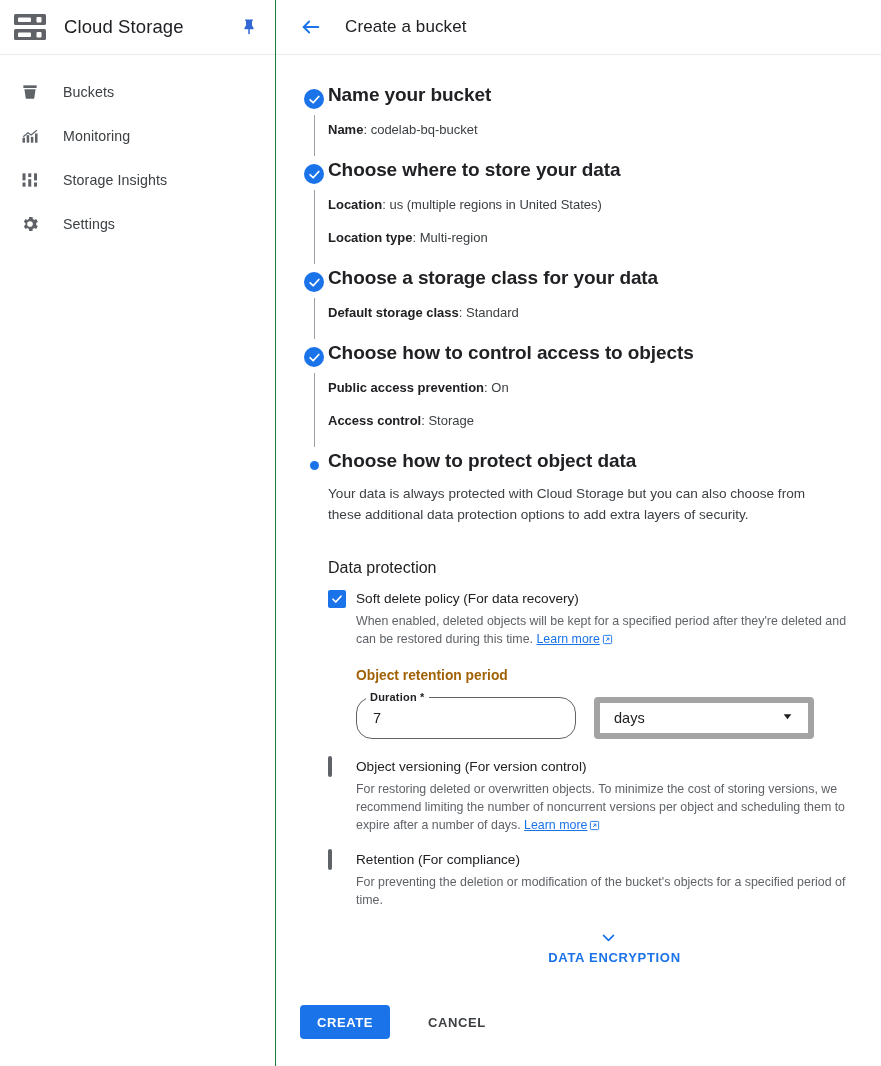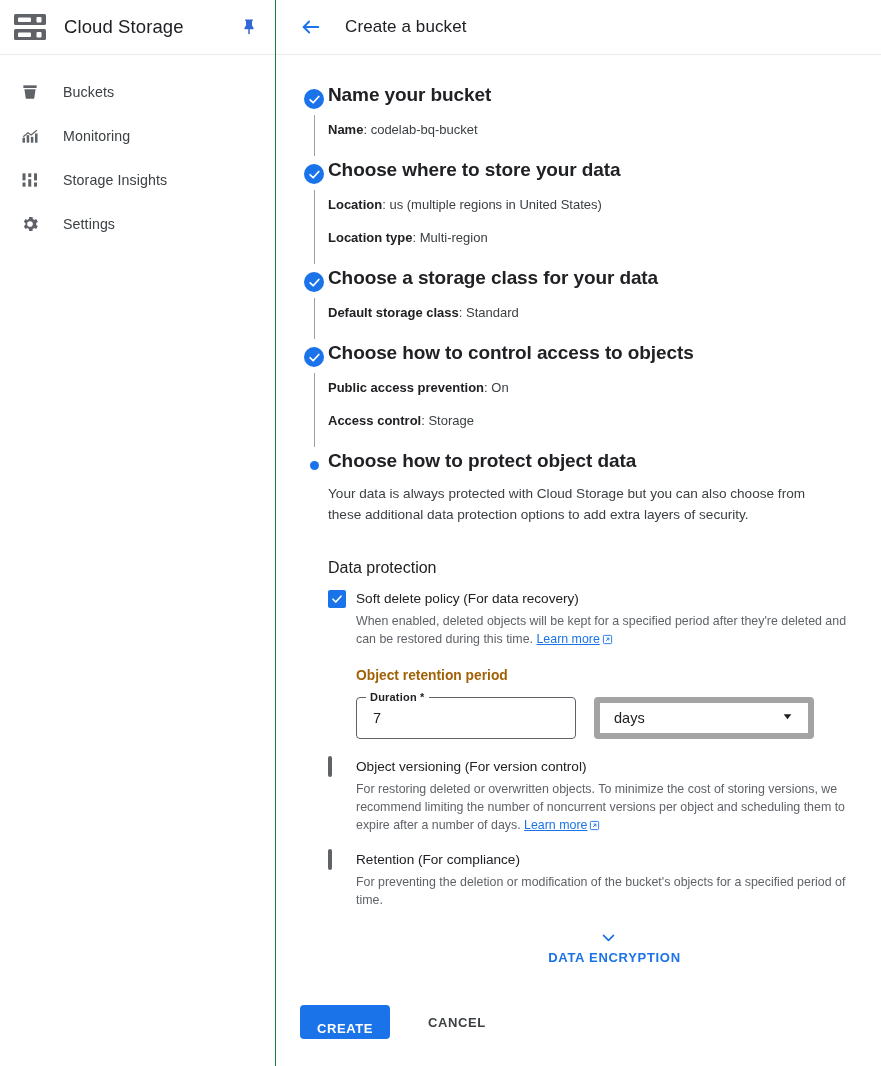--- a/index.html
+++ b/index.html
@@ -108,21 +108,21 @@
   a.learn-more { color: #1a73e8; text-decoration: underline; }
   .ext-icon { display: inline-block; vertical-align: -2px; margin-left: 2px; }
 
   
   .retention-block { margin: 18px 0 6px 28px; }
   .retention-title { font-size: 13.8px; font-weight: bold; color: #a16207; margin-bottom: 14px; }
   .field-row { display: flex; align-items: flex-start; }
 
   .outlined-field {
     position: relative; width: 220px; height: 42px;
-    border: 1px solid #5f6368; border-radius: 4px;
+    border: 1px solid #5f6368; border-radius: 16px;
     display: flex; align-items: center; padding: 0 14px;
   }
   .field-notch {
     position: absolute; top: -7px; left: 9px;
     background: #fff; padding: 0 4px;
     font-size: 11px; font-weight: bold; color: #202124; letter-spacing: .2px;
   }
   .field-value {
     font-size: 14.5px; color: #202124; border: none; outline: none;
     background: transparent; width: 100%; font-family: "Liberation Sans", sans-serif;
@@ -141,21 +141,21 @@
   }
   .expander-label {
     font-size: 13px; font-weight: bold; color: #1a73e8;
     letter-spacing: .7px; margin-left: 12px;
   }
 
   
   .actions { display: flex; align-items: center; margin: 40px 0 0 24px; }
   .btn-create {
     background: #1a73e8; color: #fff; border: none; border-radius: 4px;
-    height: 34px; padding: 16px 17px; font-size: 13px; font-weight: bold;
+    height: 34px; padding: 10px 17px; font-size: 13px; font-weight: bold;
     letter-spacing: .6px; cursor: pointer; font-family: "Liberation Sans", sans-serif;
   }
   .btn-cancel {
     background: transparent; border: none; color: #3c4043;
     height: 34px; padding: 0 16px; font-size: 13px; font-weight: bold;
     letter-spacing: .6px; cursor: pointer; margin-left: 22px;
     font-family: "Liberation Sans", sans-serif;
   }
 </style>
 </head>

